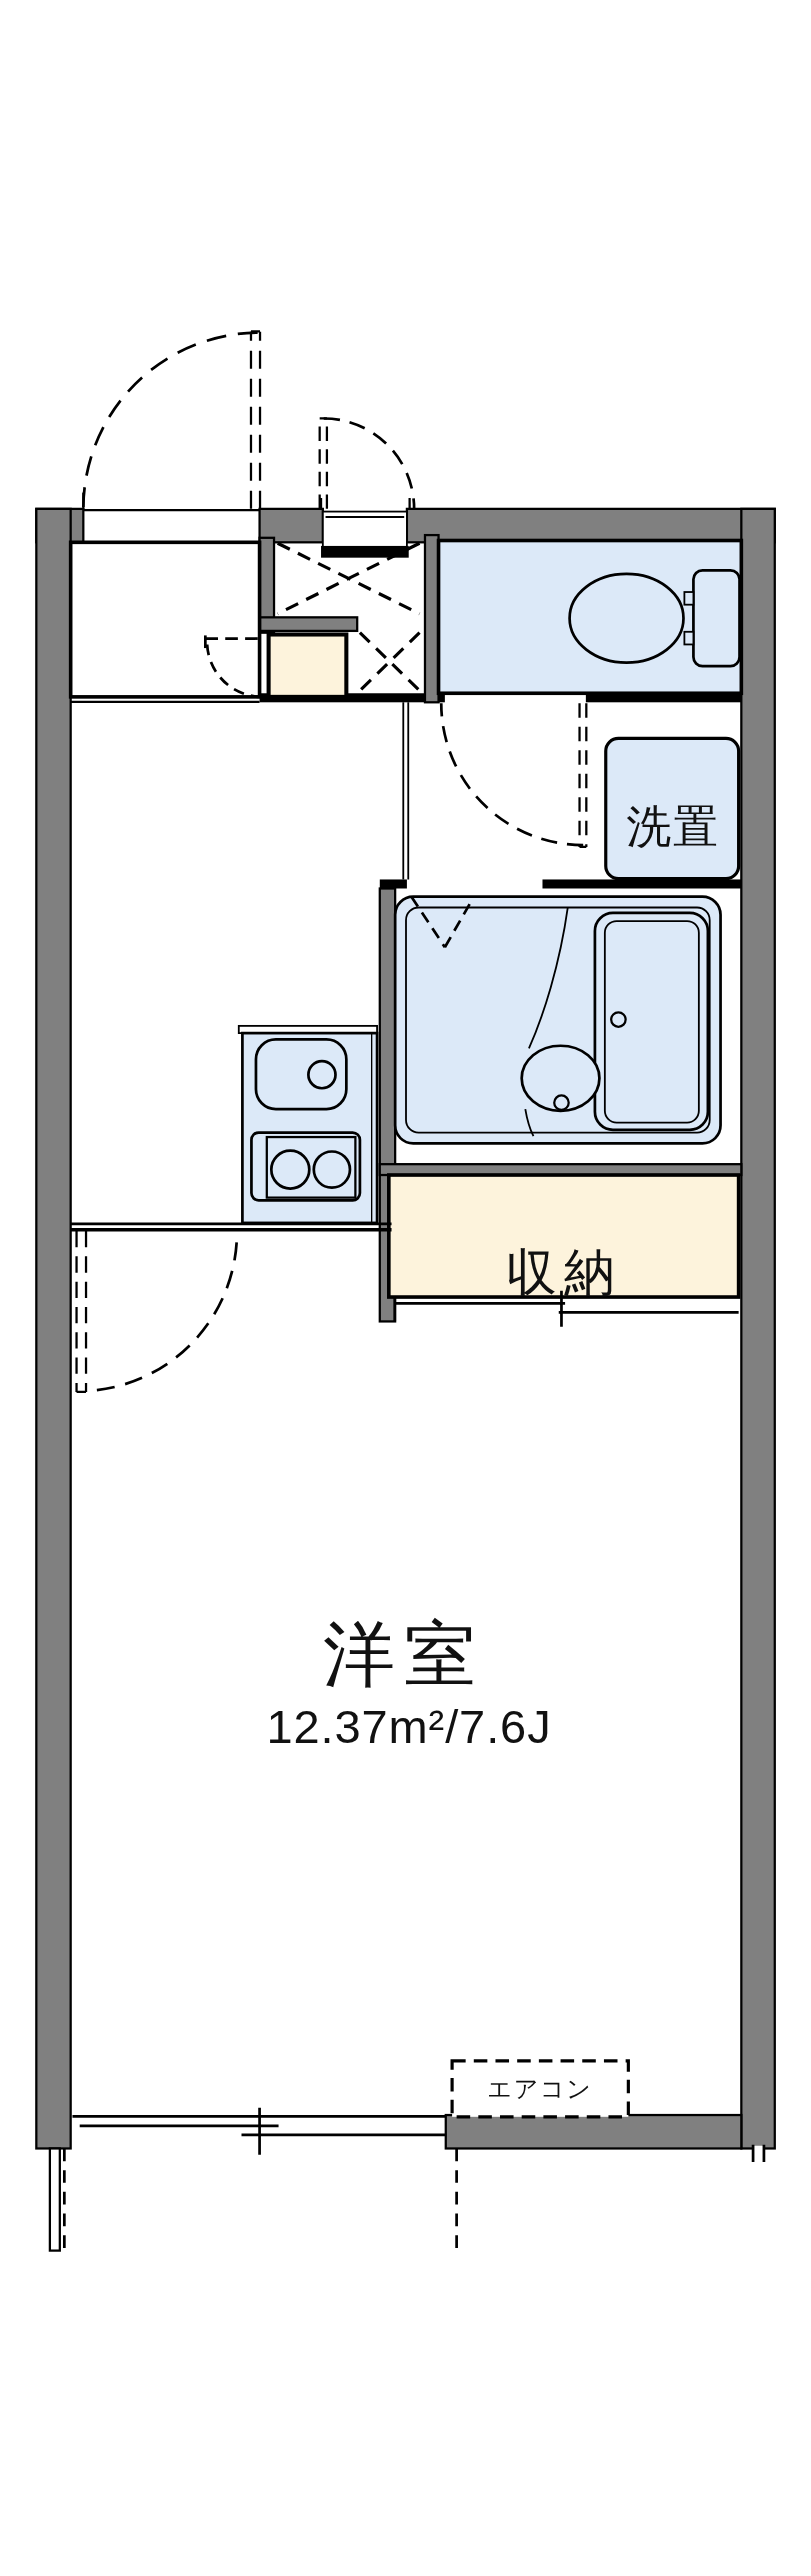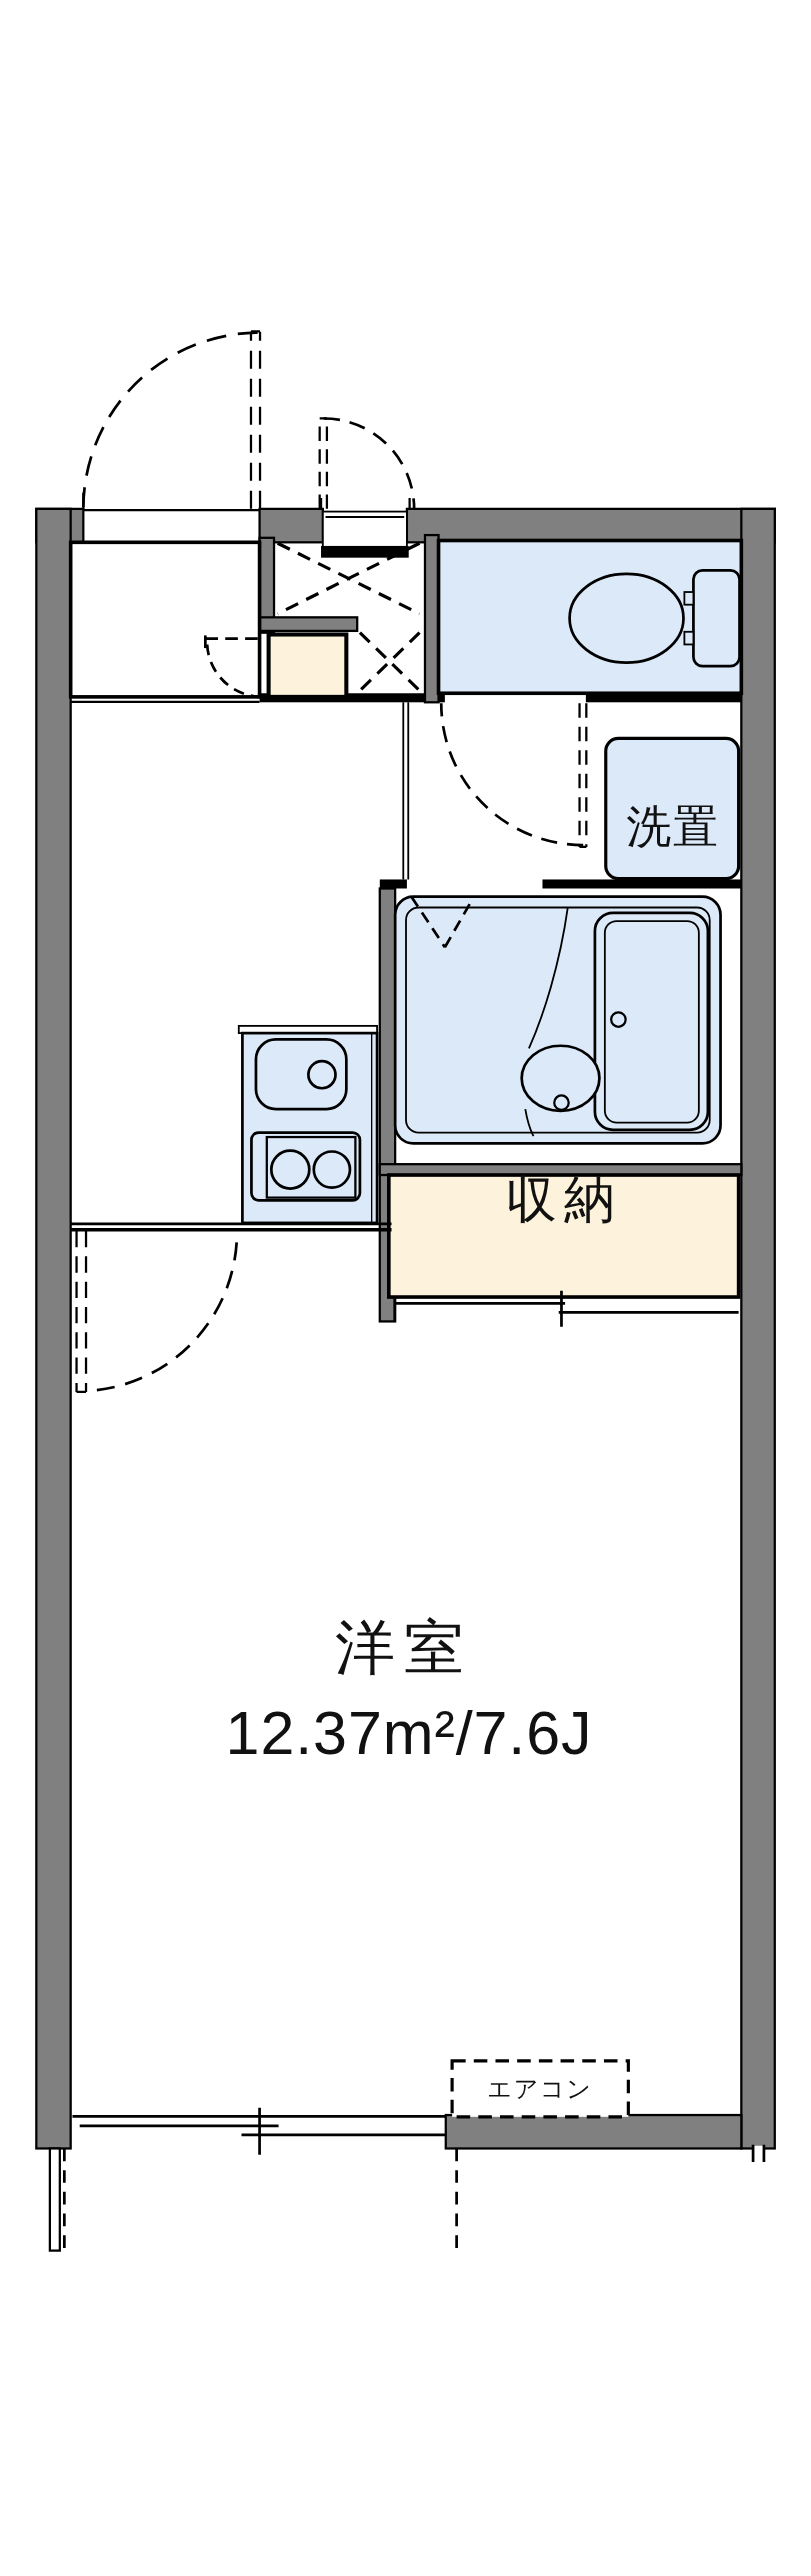--- a/index.html
+++ b/index.html
@@ -18,23 +18,23 @@
   .wall{fill:var(--wall);stroke:var(--line);stroke-width:2.5;}
   .blk{fill:var(--line);stroke:none;}
   .ln{stroke:var(--line);fill:none;}
   .white{fill:#fff;stroke:var(--line);}
   .fx{fill:var(--fixture);stroke:var(--line);}
   .beige{fill:var(--storage);stroke:var(--line);}
   .label{
     position:absolute;color:#111;display:flex;align-items:center;justify-content:center;
     white-space:nowrap;line-height:1;
   }
-  .label-main-room{left:178px;top:1618px;width:452px;font-size:60px;letter-spacing:9px;justify-content:center;}
-  .label-area{left:183px;top:1703px;width:452px;font-size:61px;letter-spacing:0.9px;}
-  .label-storage{left:389px;top:1138px;width:350px;height:122px;font-size:51px;letter-spacing:7.2px;}
+  .label-main-room{left:178px;top:1618px;width:452px;font-size:72px;letter-spacing:9px;justify-content:center;}
+  .label-area{left:183px;top:1703px;width:452px;font-size:47px;letter-spacing:0.9px;}
+  .label-storage{left:389px;top:1211px;width:350px;height:122px;font-size:51px;letter-spacing:7.2px;}
   .label-washer{left:606px;top:738px;width:134px;height:140px;font-size:45px;letter-spacing:1.8px;margin-top:18px;}
   .label-aircon{left:452px;top:2061px;width:176px;height:56px;font-size:24px;letter-spacing:1.8px;}
 </style>
 </head>
 <body>
 
 <div id="page">
 
   <svg id="plan-svg" width="812" height="2576" viewBox="0 0 898 2850">
 

